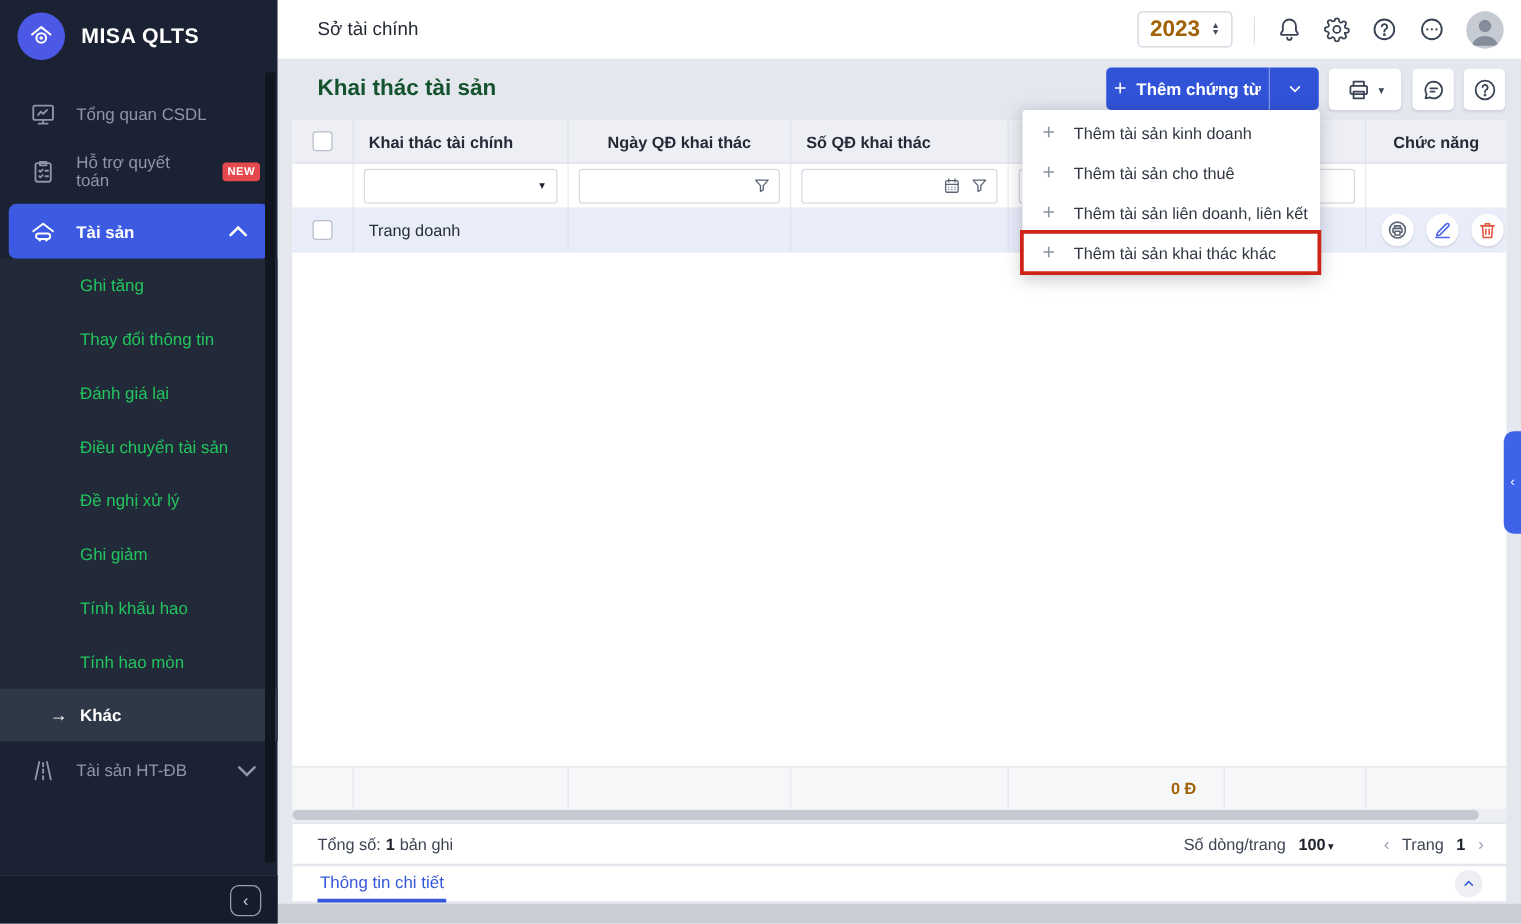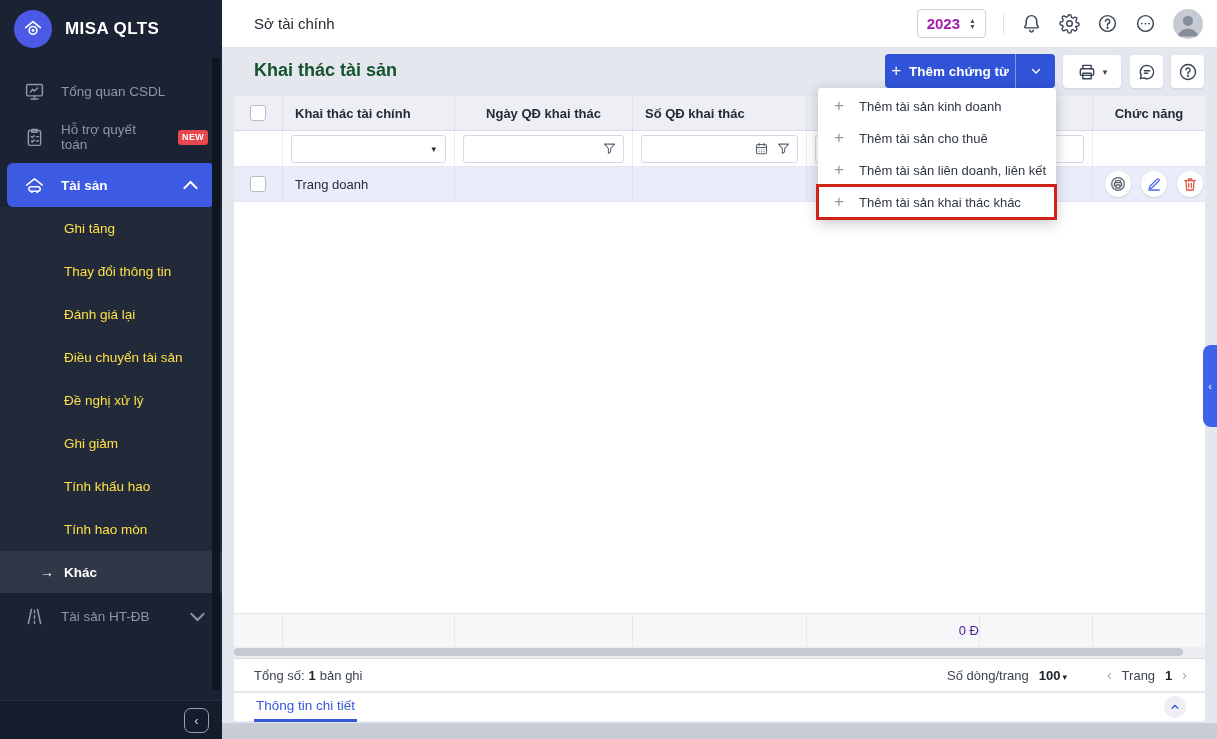--- a/index.html
+++ b/index.html
@@ -12,33 +12,33 @@
   .logo-row { display:flex; align-items:center; gap:13px; height:58px; padding-left:14px; }
   .logo-badge { width:38px; height:38px; border-radius:50%; background:#4c59e6; display:flex; align-items:center; justify-content:center; flex:none; }
   .logo-text { color:#fff; font-size:17px; font-weight:bold; letter-spacing:.4px; }
   .side-nav { padding-top:10px; }
   .nav-item { display:flex; align-items:center; gap:16px; height:46px; padding:0 14px 0 24px; font-size:13.5px; color:#8e96a8; cursor:pointer; }
   .nav-item svg { width:21px; height:21px; flex:none; }
   .nav-item .chev { margin-left:auto; }
   .nav-item.active { background:#3c5ae2; color:#fff; font-weight:bold; border-radius:6px; margin:3px 7px 0 7px; height:44px; padding-left:17px; }
   .new-badge { background:#e5484d; color:#fff; font-size:9px; font-weight:bold; padding:2.5px 4px; border-radius:3px; margin-left:4px; letter-spacing:.3px; }
   .submenu { background:#222938; }
-  .submenu-item { height:43px; display:flex; align-items:center; padding-left:64px; font-size:13.5px; color:#fde047; cursor:pointer; position:relative; }
+  .submenu-item { height:43px; display:flex; align-items:center; padding-left:64px; font-size:13.5px; color:#22c55e; cursor:pointer; position:relative; }
   .submenu-item.active { background:#2f3847; color:#fff; font-weight:bold; height:42px; }
   .submenu-item.active .arrow { position:absolute; left:40px; font-weight:normal; font-size:14px; color:#fff; }
   .side-scroll { position:absolute; right:2px; top:58px; width:8px; height:632px; background:#10161f; }
   .sidebar-footer { position:absolute; left:0; right:0; bottom:0; height:39px; background:#151c2b; border-top:1px solid #262e40; display:flex; align-items:center; justify-content:flex-end; padding-right:13px; }
   .collapse-btn { width:25px; height:25px; border:1.5px solid #97a0b1; border-radius:7px; color:#cdd3de; display:flex; align-items:center; justify-content:center; font-size:13px; cursor:pointer; background:transparent; }
 
   
   .topbar { position:absolute; left:222px; top:0; width:995px; height:48px; background:#fff; border-bottom:1px solid #e3e5eb; display:flex; align-items:center; z-index:4; }
   .topbar-title { margin-left:32px; font-size:15px; color:#252a34; }
   .topbar-right { margin-left:auto; display:flex; align-items:center; gap:17px; padding-right:14px; }
   .year-box { display:flex; align-items:center; gap:9px; border:1px solid #cdd2dc; border-radius:4px; height:29px; padding:0 9px; cursor:pointer; background:#fff; }
-  .year-val { font-weight:bold; font-size:15px; color:#a21caf; }
+  .year-val { font-weight:bold; font-size:18px; color:#a16207; }
   .spinner { display:flex; flex-direction:column; font-size:7px; line-height:6px; color:#454d5c; }
   .tb-divider { width:1px; height:22px; background:#dfe2e8; }
   .icon-btn { background:none; border:none; cursor:pointer; color:#3a4354; display:flex; align-items:center; }
   .icon-btn svg { width:21px; height:21px; }
   .avatar { width:30px; height:30px; border-radius:50%; background:#c6cad2; overflow:hidden; display:flex; align-items:center; justify-content:center; cursor:pointer; }
 
   
   .page-title { position:absolute; left:254px; top:60px; font-size:18px; font-weight:bold; color:#14532d; z-index:2; }
   .btn-add { position:absolute; left:885px; top:54px; width:170px; height:34px; background:#3053d8; border-radius:4px; display:flex; color:#fff; z-index:10; cursor:pointer; border:none; padding:0; }
   .btn-add-main { flex:1; display:flex; align-items:center; justify-content:center; gap:8px; font-size:13.5px; font-weight:bold; color:#fff; }
@@ -64,21 +64,21 @@
   .f-icons svg { width:15px; height:15px; }
   .sel-caret { position:absolute; right:9px; font-size:9px; color:#20242e; }
   .data-row { height:35px; background:#e9ecf9; border-bottom:1px solid #e4e7f2; }
   .td { display:flex; align-items:center; padding:0 12px; font-size:13px; color:#262c3a; border-right:1px solid #dde1f0; }
   .td:last-child { border-right:none; }
   .td.center { justify-content:center; }
   .filler { height:411px; background:#fff; }
   .sum-row { height:34px; background:#f6f7f9; border-top:1px solid #e3e5eb; }
   .sc { border-right:1px solid #e6e8ee; display:flex; align-items:center; }
   .sc:last-child { border-right:none; }
-  .sum-amount { justify-content:flex-end; font-weight:normal; color:#4c1d95; }
+  .sum-amount { justify-content:flex-end; padding-right:22px; font-weight:bold; color:#a16207; }
   .hscroll { height:11px; background:#eceef2; position:relative; }
   .hthumb { position:absolute; left:0; top:1px; width:949px; height:8px; background:#c5c9d2; border-radius:4px; }
   .checkbox { width:16px; height:16px; border:1.5px solid #b6bdc9; border-radius:3px; background:#fff; cursor:pointer; }
   .action-btn { width:26px; height:26px; border-radius:50%; background:#fff; border:none; display:flex; align-items:center; justify-content:center; cursor:pointer; box-shadow:0 1px 2px rgba(30,35,50,.14); }
   .action-btn svg { width:16px; height:16px; }
   .act-print { color:#5d6575; }
   .act-edit { color:#4d66e8; }
   .act-del { color:#e2553f; }
   .actions { display:flex; gap:10px; }
 

